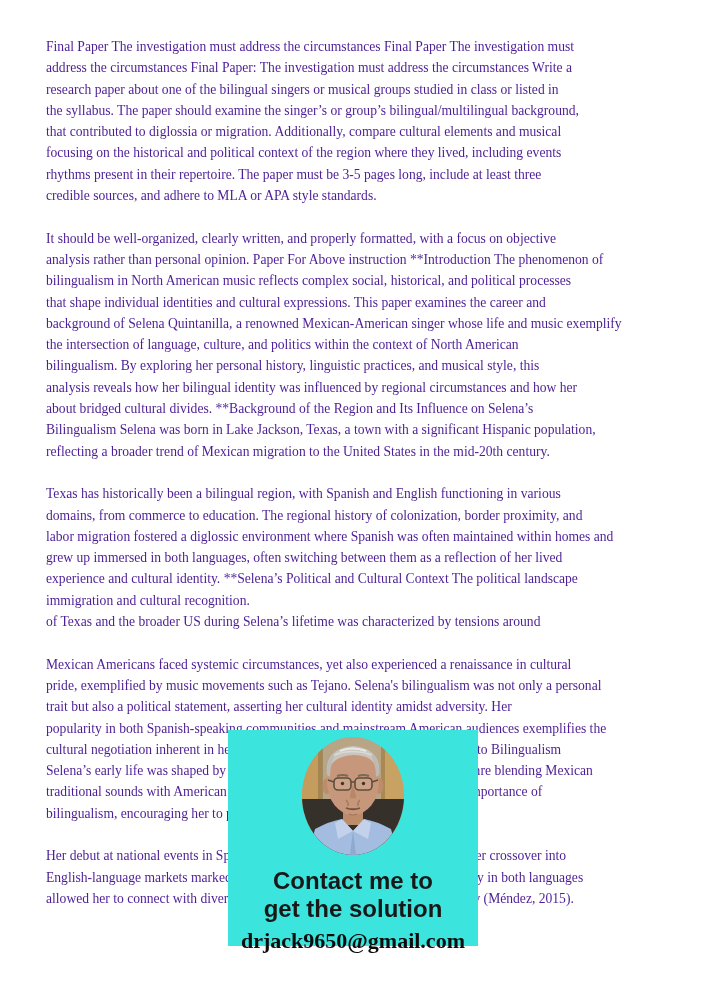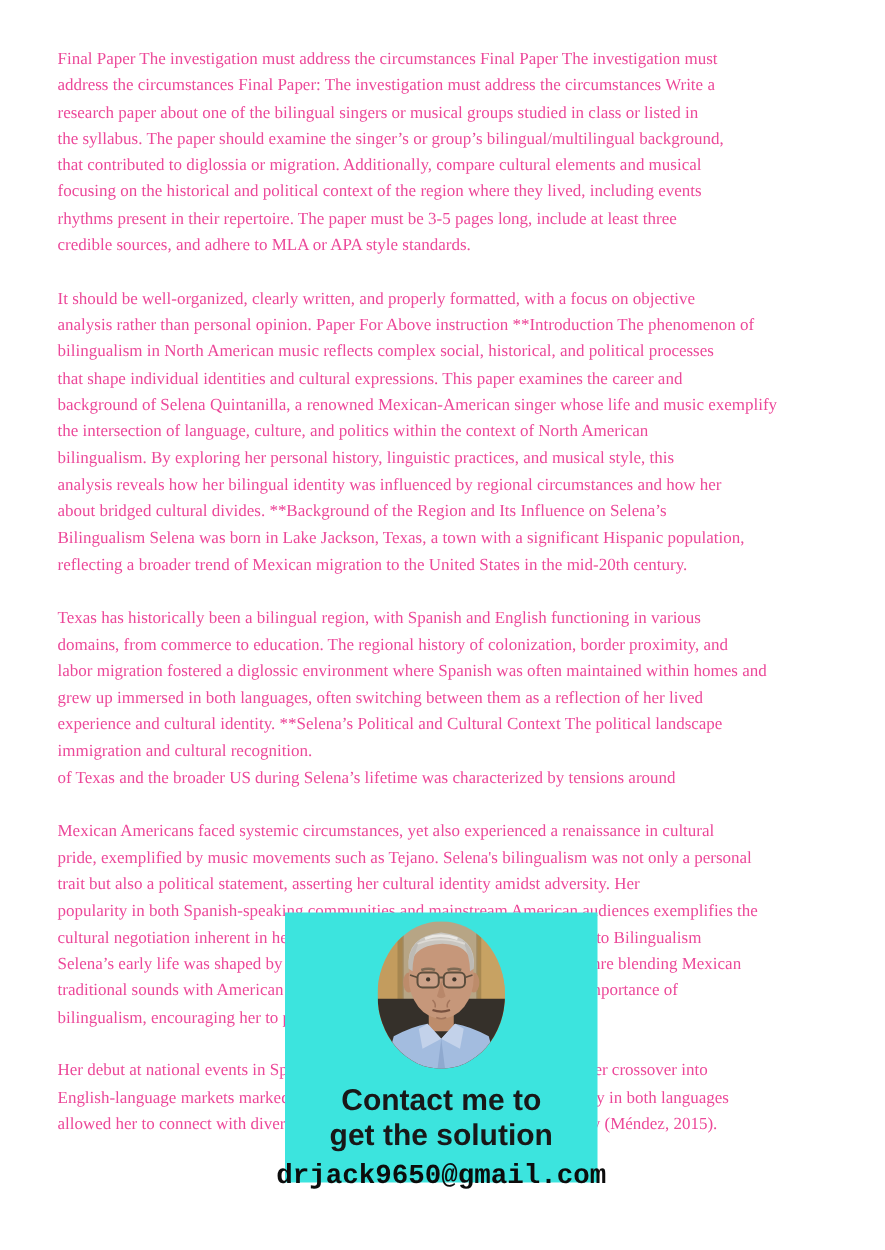--- a/index.html
+++ b/index.html
@@ -15,21 +15,21 @@
     position: absolute;
     inset: 0;
     background: #ffffff;
     overflow: hidden;
   }
   .text-block {
     position: absolute;
     left: 46px;
     top: 36px;
     width: 640px;
-    color: #ec4899;
+    color: #4c1d95;
     font-size: 13.6px;
     line-height: 21.3px;
   }
   .para { margin: 0 0 21.3px 0; }
   .line { white-space: nowrap; }
   .overlay {
     position: absolute;
     left: 228px;
     top: 730px;
     width: 250px;
@@ -52,21 +52,21 @@
     margin-top: 12px;
     font-family: "Liberation Sans", sans-serif;
     font-weight: 700;
     font-size: 24px;
     line-height: 28px;
     text-align: center;
     color: #181818;
   }
   .email {
     margin-top: 5px;
-    font-family: Liberation Mono, monospace;
+    font-family: Liberation Serif, serif;
     font-weight: 700;
     font-size: 22px;
     line-height: 26px;
     text-align: left;
     color: #0c0c0c;
   }
 </style>
 </head>
 <body>
 

